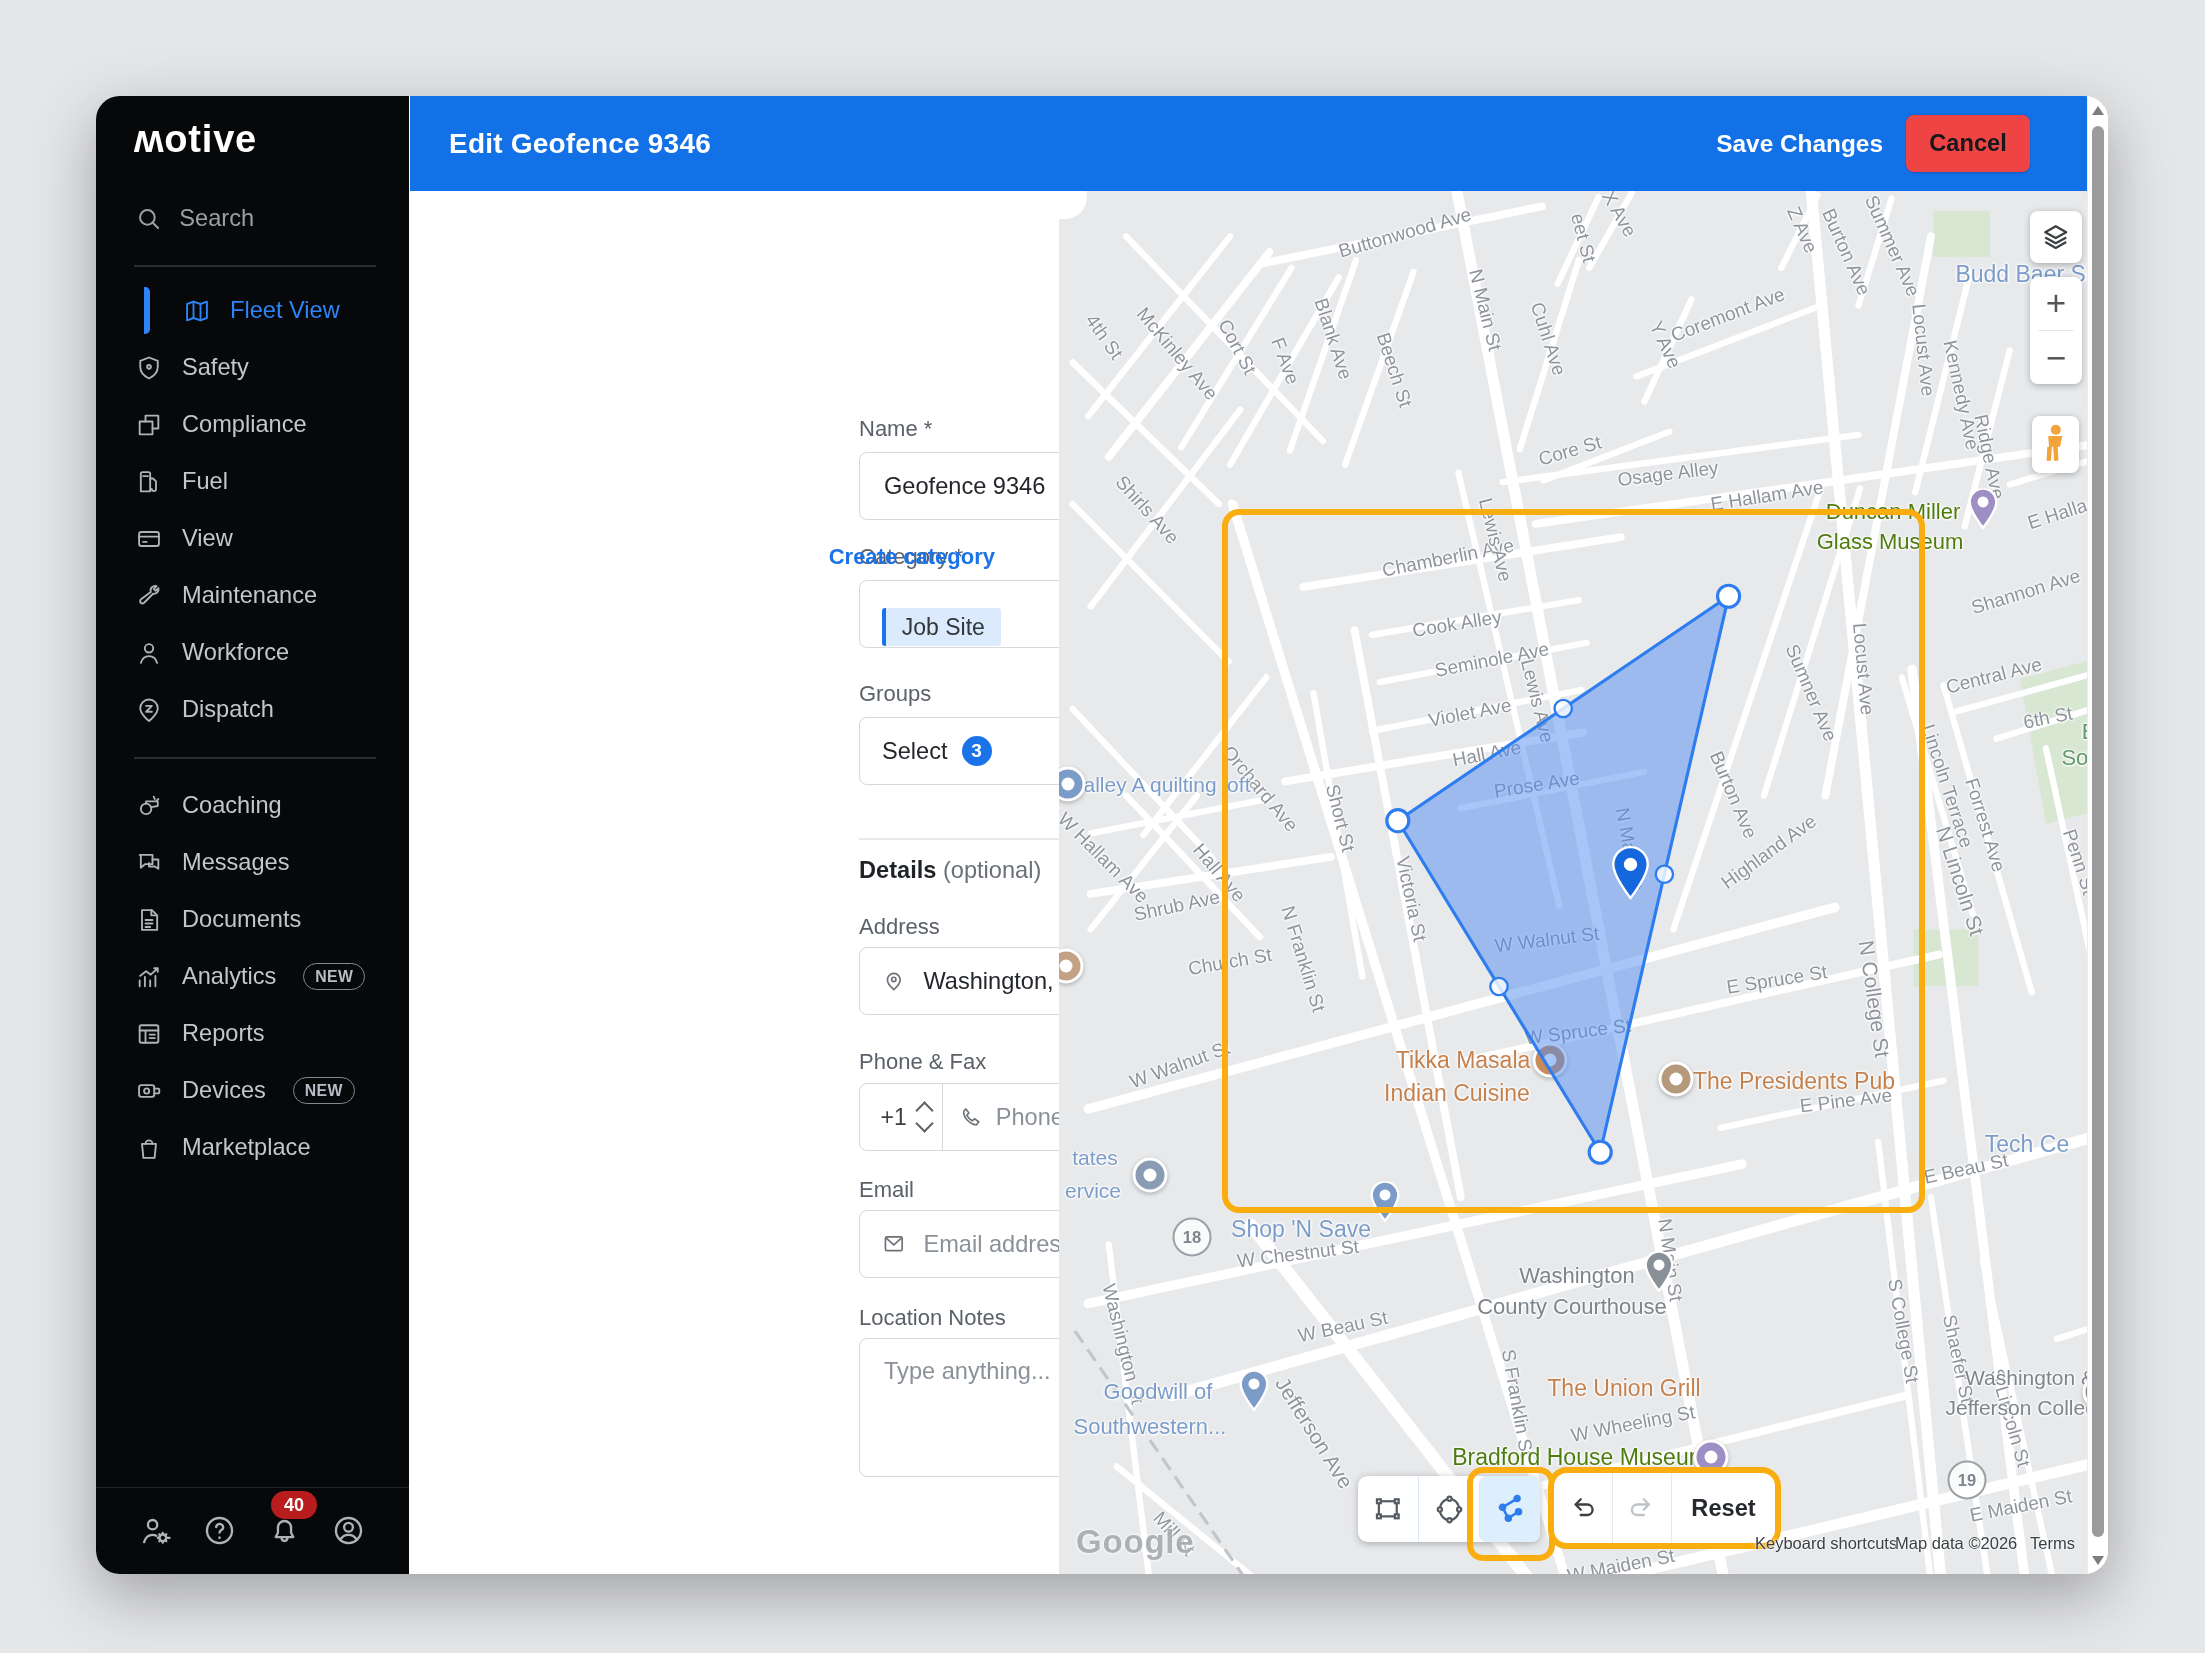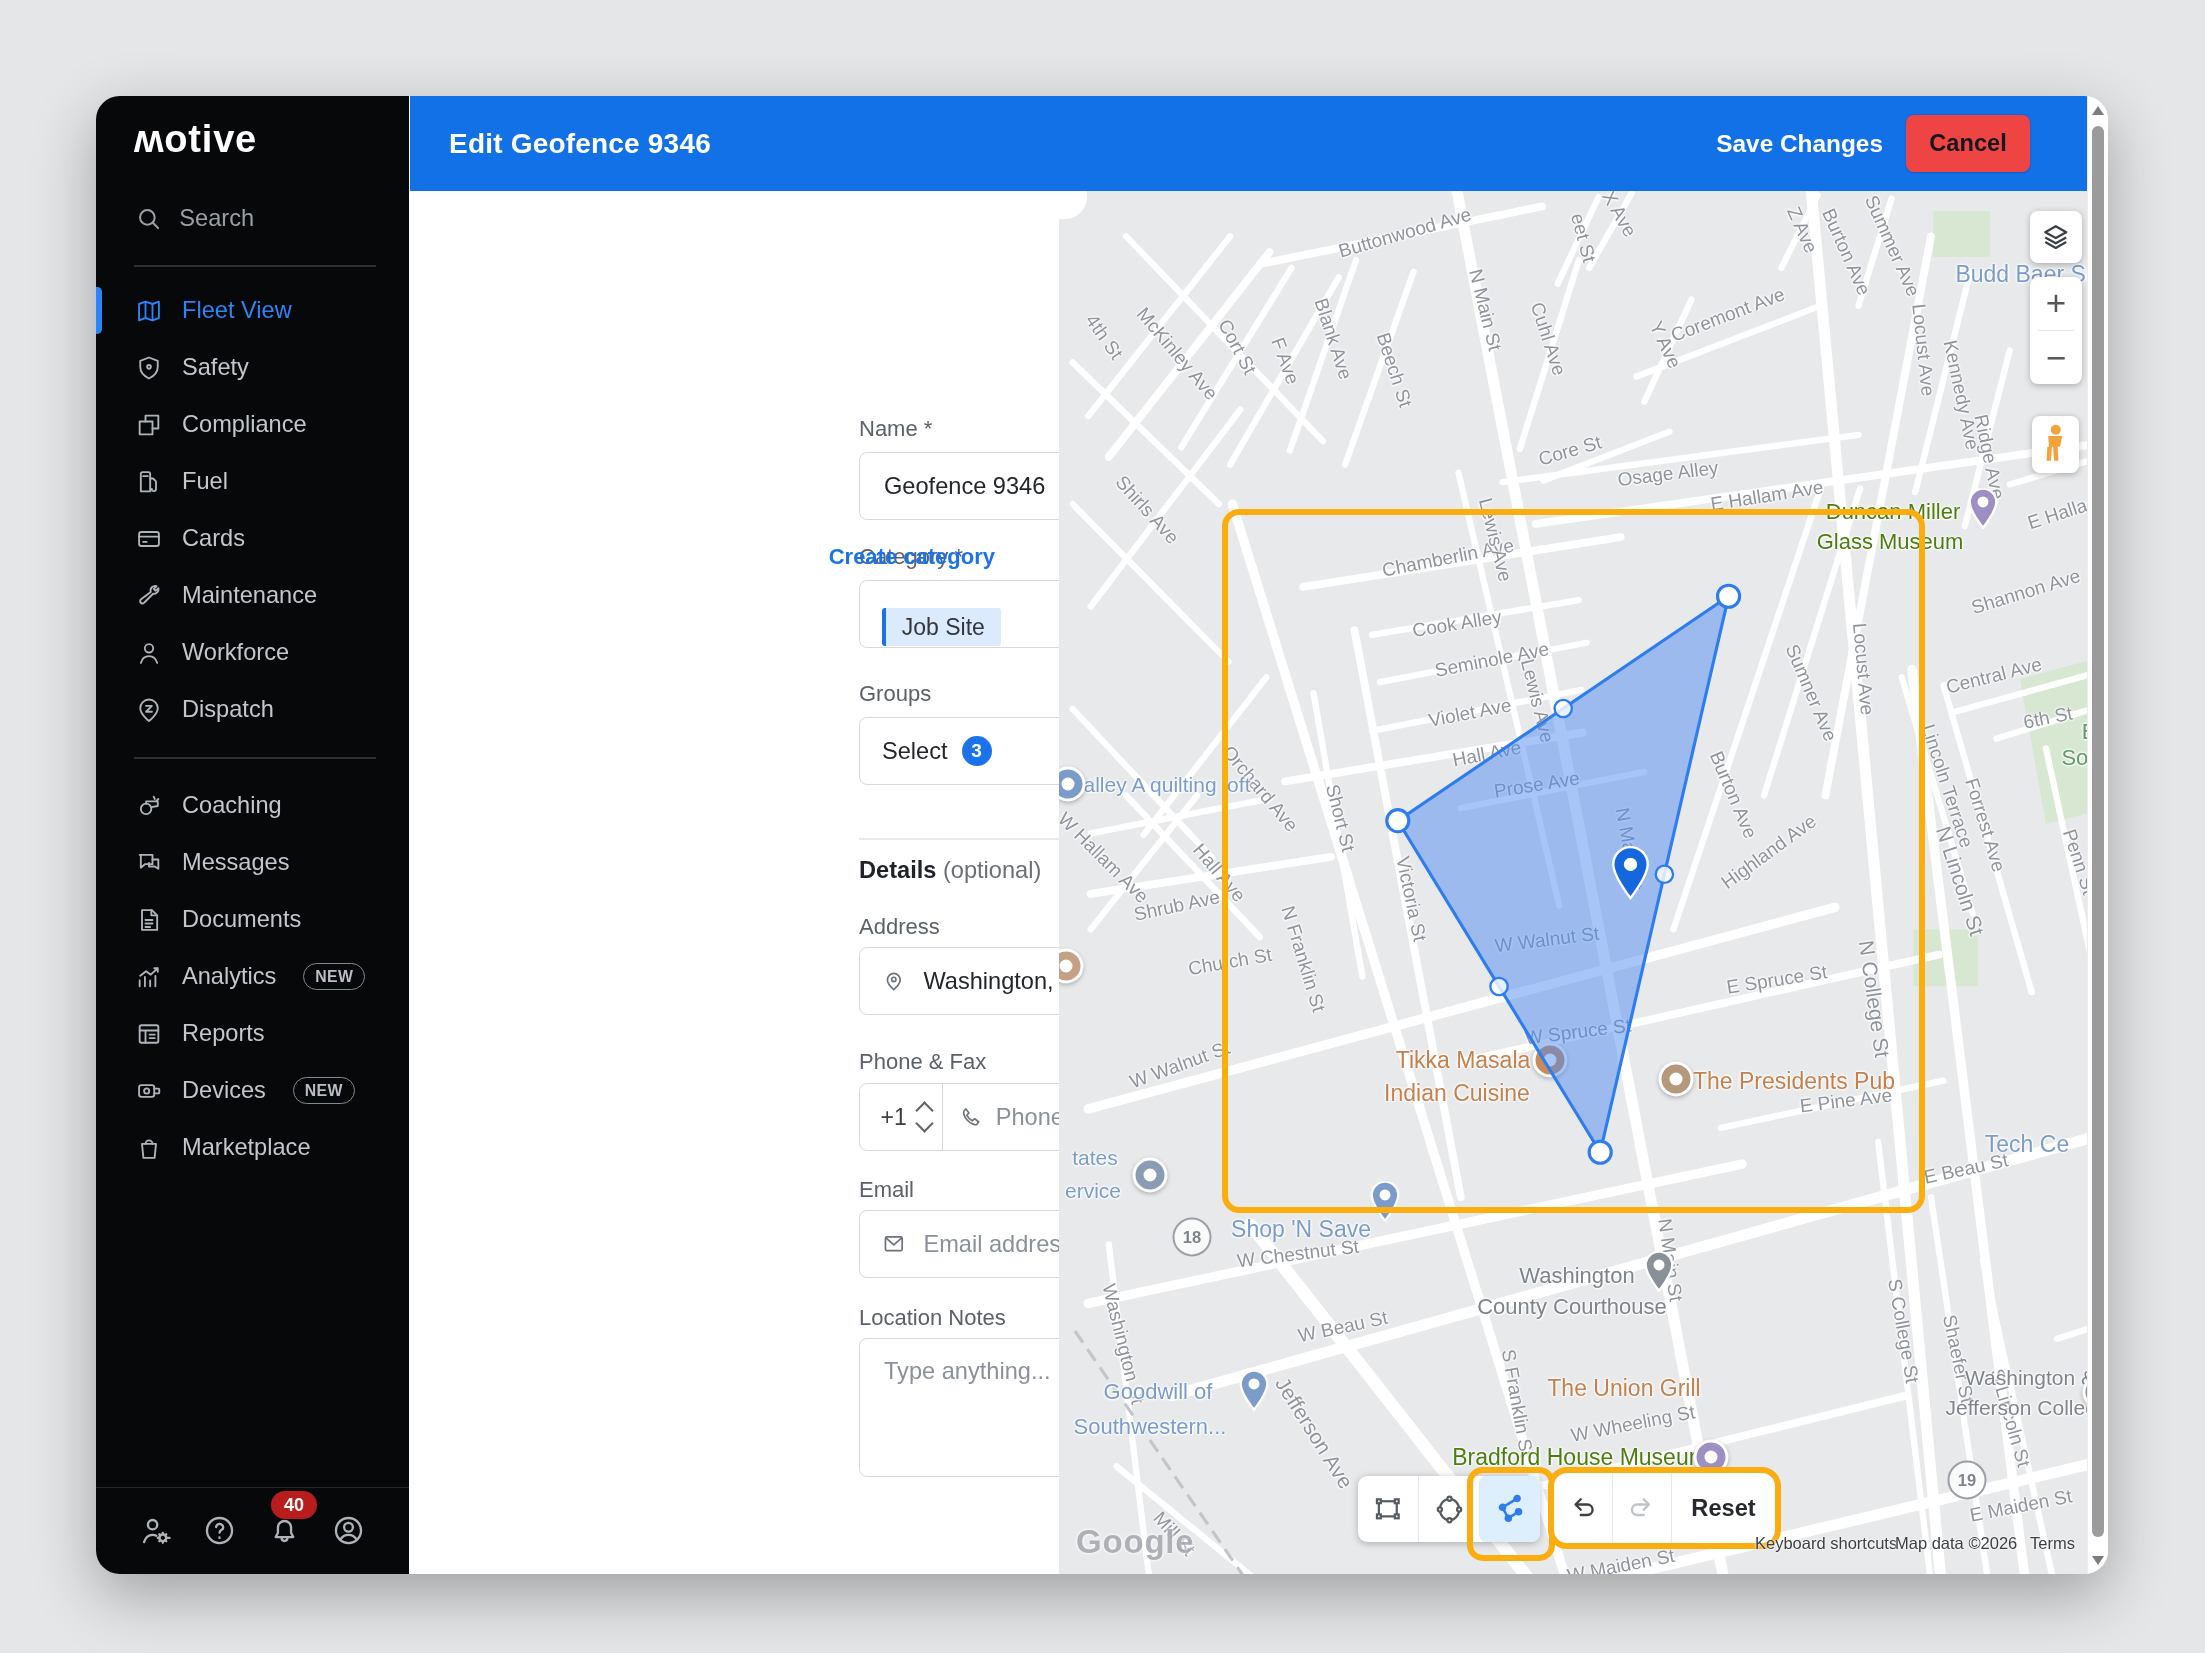--- a/index.html
+++ b/index.html
@@ -12,21 +12,21 @@
   
   .sidebar{position:absolute;left:96px;top:96px;width:313px;height:1478px;background:#070809;color:#c3c7cd;}
   .logo{position:absolute;left:38px;top:22px;font-size:38px;font-weight:700;color:#fff;letter-spacing:0.8px;}
   .search-row{position:absolute;left:0;top:101px;width:313px;height:43px;display:flex;align-items:center;gap:17.3px;padding-left:39px;box-sizing:border-box;color:#9aa0a6;cursor:pointer;}
   .search-row svg{width:27px;height:27px;}
   .search-row span{font-size:23.6px;}
   .side-divider{position:absolute;left:38px;right:33px;height:1.6px;background:#2c2e31;}
   .nav{position:absolute;left:0;top:186px;width:313px;}
   .nav-item{position:relative;height:57px;display:flex;align-items:center;gap:19px;padding-left:39px;font-size:23.6px;color:#c3c7cd;cursor:pointer;}
   .nav-item svg{width:28px;height:28px;color:#aeb3ba;flex:0 0 auto;}
-  .nav-item.active{color:#2e83f6;}
+  .nav-item.active{color:#2e83f6;margin-left:48px;}
   .nav-item.active svg{color:#2e83f6;}
   .nav-item.active::before{content:"";position:absolute;left:0;top:4.7px;width:6.3px;height:47px;background:#2e83f6;border-radius:0 4.7px 4.7px 0;}
   .nav-sep{height:39px;position:relative;}
   .nav-sep::after{content:"";position:absolute;left:38px;right:33px;top:19px;height:1.6px;background:#2c2e31;}
   .pill-new{margin-left:7.9px;font-size:15.8px;font-weight:700;color:#b9bec6;border:1.6px solid #84898f;border-radius:787px;padding:3.9px 11px;letter-spacing:0.4px;}
   .side-bottom{position:absolute;left:0;bottom:0;width:313px;height:87px;border-top:1.6px solid #232527;display:flex;align-items:center;justify-content:space-around;padding:0 28px;box-sizing:border-box;}
   .side-bottom .bicon{position:relative;width:36px;height:36px;color:#aeb3ba;cursor:pointer;}
   .side-bottom svg{width:35px;height:35px;}
   .notif-badge{position:absolute;left:4.7px;top:-22px;min-width:36px;height:28px;background:#b91c1c;color:#fff;border-radius:15.8px;font-size:18px;font-weight:700;display:flex;align-items:center;justify-content:center;padding:0 4.7px;}
 
@@ -140,21 +140,21 @@
                 <path d="M5 20V5a1.5 1.5 0 011.5-1.5h5A1.5 1.5 0 0113 5v15zM5 20h8M7 7h4"></path>
                 <path d="M13 9h2.5l2.5 2.5V18a1.8 1.8 0 01-3.6 0"></path>
               </svg>
               <span>Fuel</span>
             </div>
             <div class="nav-item">
               <svg viewBox="0 0 24 24" fill="none" stroke="currentColor" stroke-width="1.6" stroke-linecap="round" stroke-linejoin="round">
                 <rect x="3.5" y="6" width="17" height="12" rx="2"></rect>
                 <path d="M3.5 10h17M7 14.5h3"></path>
               </svg>
-              <span>Cards</span>
+              <span>View</span>
             </div>
             <div class="nav-item">
               <svg viewBox="0 0 24 24" fill="none" stroke="currentColor" stroke-width="1.6" stroke-linecap="round" stroke-linejoin="round">
                 <path d="M13.5 8.5a4 4 0 015-5l-2.4 2.4 1.4 1.6 2.6-2.2a4 4 0 01-4.6 4.8L8 17.6a2 2 0 11-2.8-2.8z"></path>
               </svg>
               <span>Maintenance</span>
             </div>
             <div class="nav-item">
               <svg viewBox="0 0 24 24" fill="none" stroke="currentColor" stroke-width="1.6" stroke-linecap="round" stroke-linejoin="round">
                 <circle cx="12" cy="8" r="3.6"></circle>

